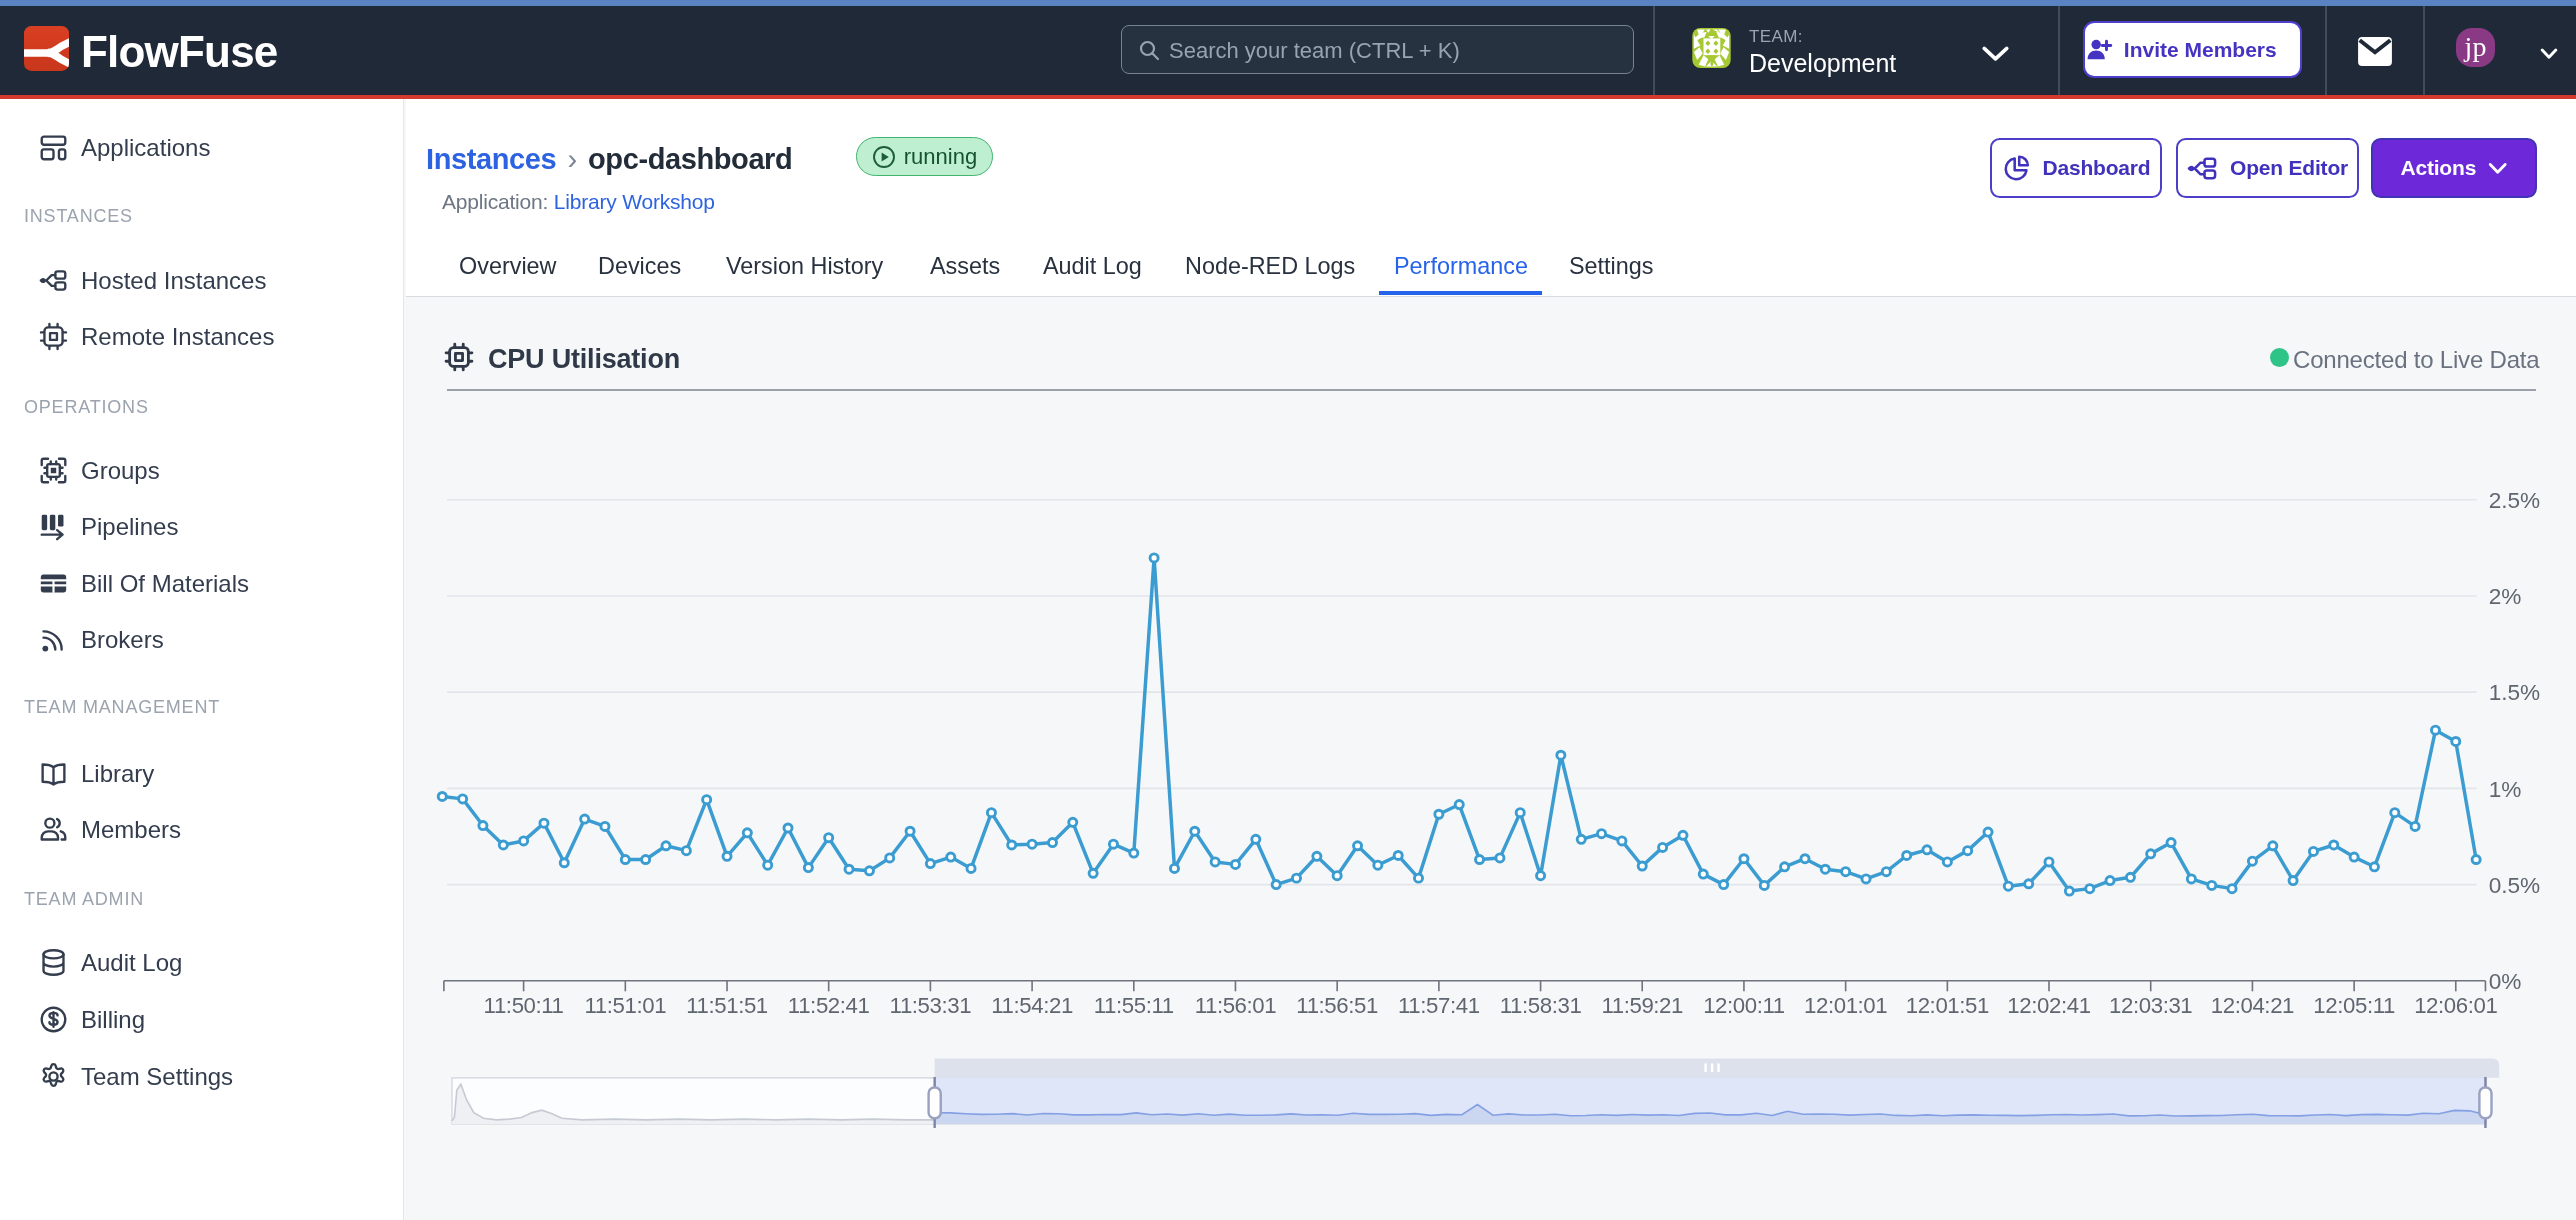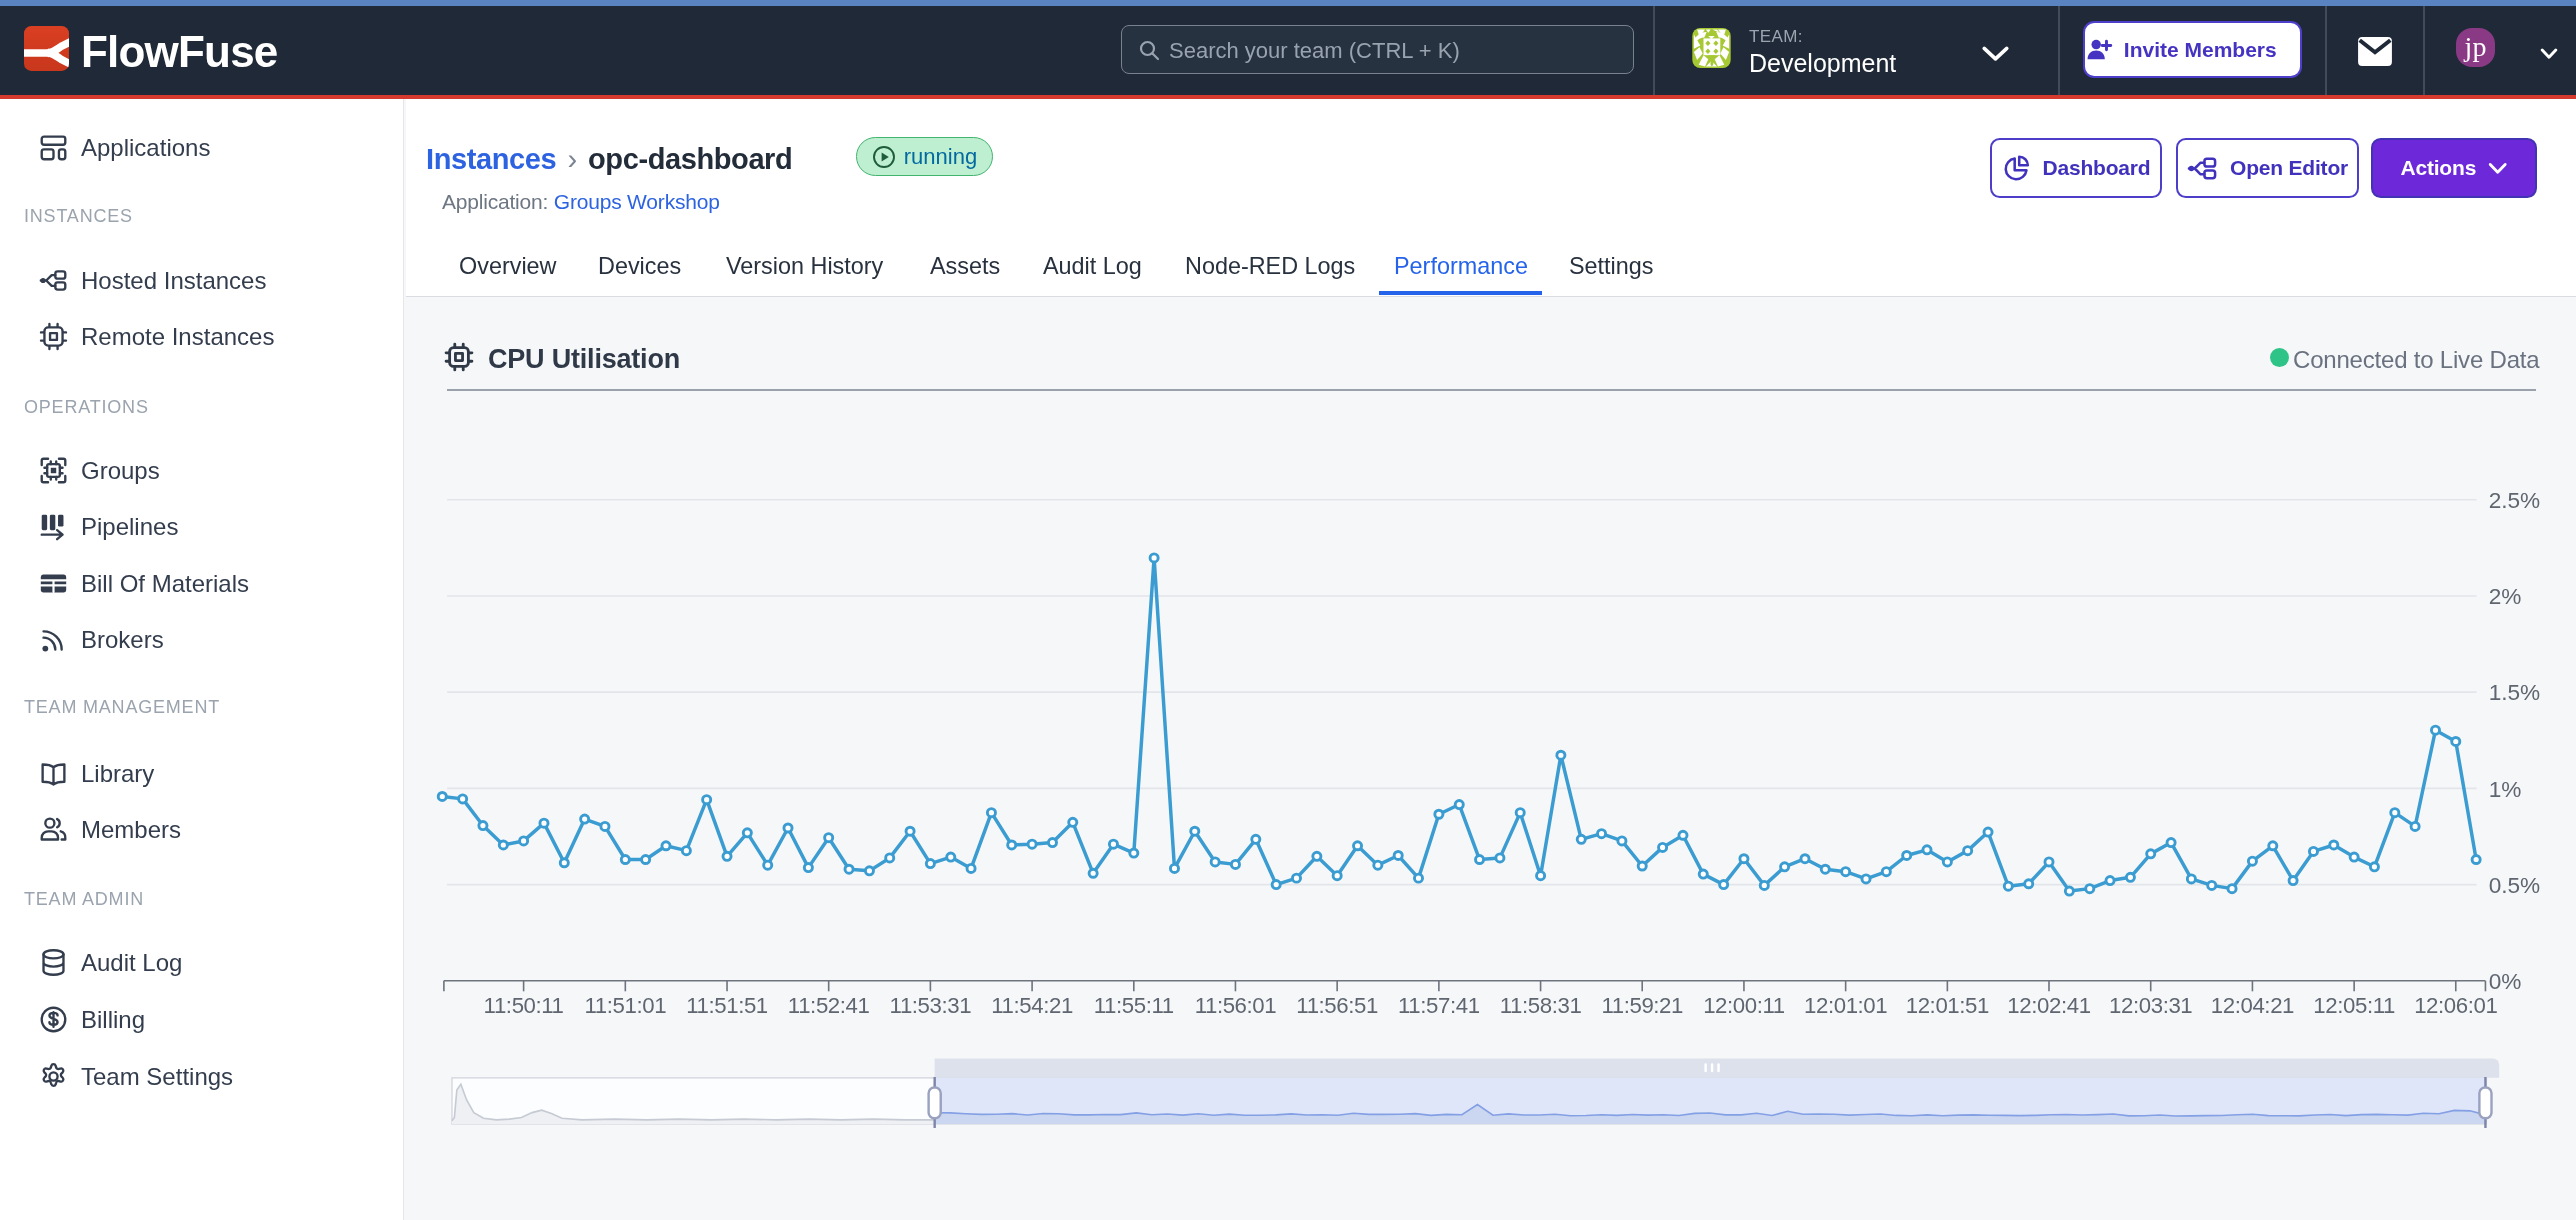--- a/index.html
+++ b/index.html
@@ -32,21 +32,21 @@
 
 #mhead { position:absolute; left:406px; top:99px; width:2170px; height:198px; background:#fff;
          border-bottom:1.6px solid #d8dbdf; }
 #bc { position:absolute; left:20px; top:44px; font-size:29px; font-weight:bold; letter-spacing:-0.4px; white-space:nowrap; }
 #bc .lnk { color:#2d63e0; }
 #bc .sep { color:#7b8494; font-weight:normal; padding:0 11.3px; }
 #bc .cur { color:#232c39; }
 #pill { position:absolute; left:450px; top:38px; width:137px; height:39px; border-radius:19.4px;
         background:#bdefd0; border:1.6px solid #42b46f; display:flex; align-items:center;
         justify-content:center; gap:8px; }
-#pill span { font-size:22px; color:#0369a1; }
+#pill span { font-size:22px; color:#14532d; }
 #appline { position:absolute; left:36px; top:91px; font-size:21px; color:#6d7683; letter-spacing:-0.2px; }
 #appline a { color:#2d63e0; text-decoration:none; }
 .hbtn { position:absolute; top:39px; height:60px; border:2.4px solid #4c3ec9; border-radius:9.7px;
         background:#fff; display:flex; align-items:center; justify-content:center; gap:12px; }
 .hbtn span { font-size:21px; font-weight:bold; color:#4032bd; white-space:nowrap; letter-spacing:-0.2px; }
 #actions { background:#6d28d9; border-color:#4133b4; }
 #actions span { color:#fff; }
 .tab { position:absolute; top:154px; font-size:23.4px; color:#28313e; }
 .tab.act { color:#2563eb; }
 #tabline { position:absolute; left:973px; top:192px; width:163px; height:4px; background:#2563eb; }
@@ -204,21 +204,21 @@
 </div>
 <div id="mhead">
   <div id="bc"><span class="lnk">Instances</span><span class="sep">›</span><span class="cur">opc-dashboard</span></div>
   <div id="pill">
     <svg width="24" height="24" viewBox="0 0 30 30" fill="none" stroke="#1e5c3c" stroke-width="2.4">
         <circle cx="15" cy="15" r="12.5"></circle>
         <path d="M12 9.5 L21 15 L12 20.5 Z" fill="#1e5c3c" stroke="none"></path>
       </svg>
     <span>running</span>
   </div>
-  <div id="appline">Application: <a>Groups Workshop</a></div>
+  <div id="appline">Application: <a>Library Workshop</a></div>
   <div class="hbtn" style="left:1584px;width:172px">
     <svg width="29" height="29" viewBox="0 0 32 32" fill="none" stroke="#4032bd" stroke-width="2.8" stroke-linecap="round" stroke-linejoin="round">
         <path d="M14 5 A 11.5 11.5 0 1 0 27 18 H14 Z"></path>
         <path d="M19 3 a 9.5 9.5 0 0 1 9.5 9.5 H19 Z"></path>
       </svg>
     <span>Dashboard</span>
   </div>
   <div class="hbtn" style="left:1770px;width:183px">
     <svg width="31" height="31" viewBox="0 0 32 32" style="color:#4032bd;" stroke="currentColor" stroke-width="2.6" stroke-linecap="round" stroke-linejoin="round" fill="none">
         <path d="M2 16 h6 M8 16 l6 -6 h4 M8 16 l6 6 h4" fill="none"></path>

